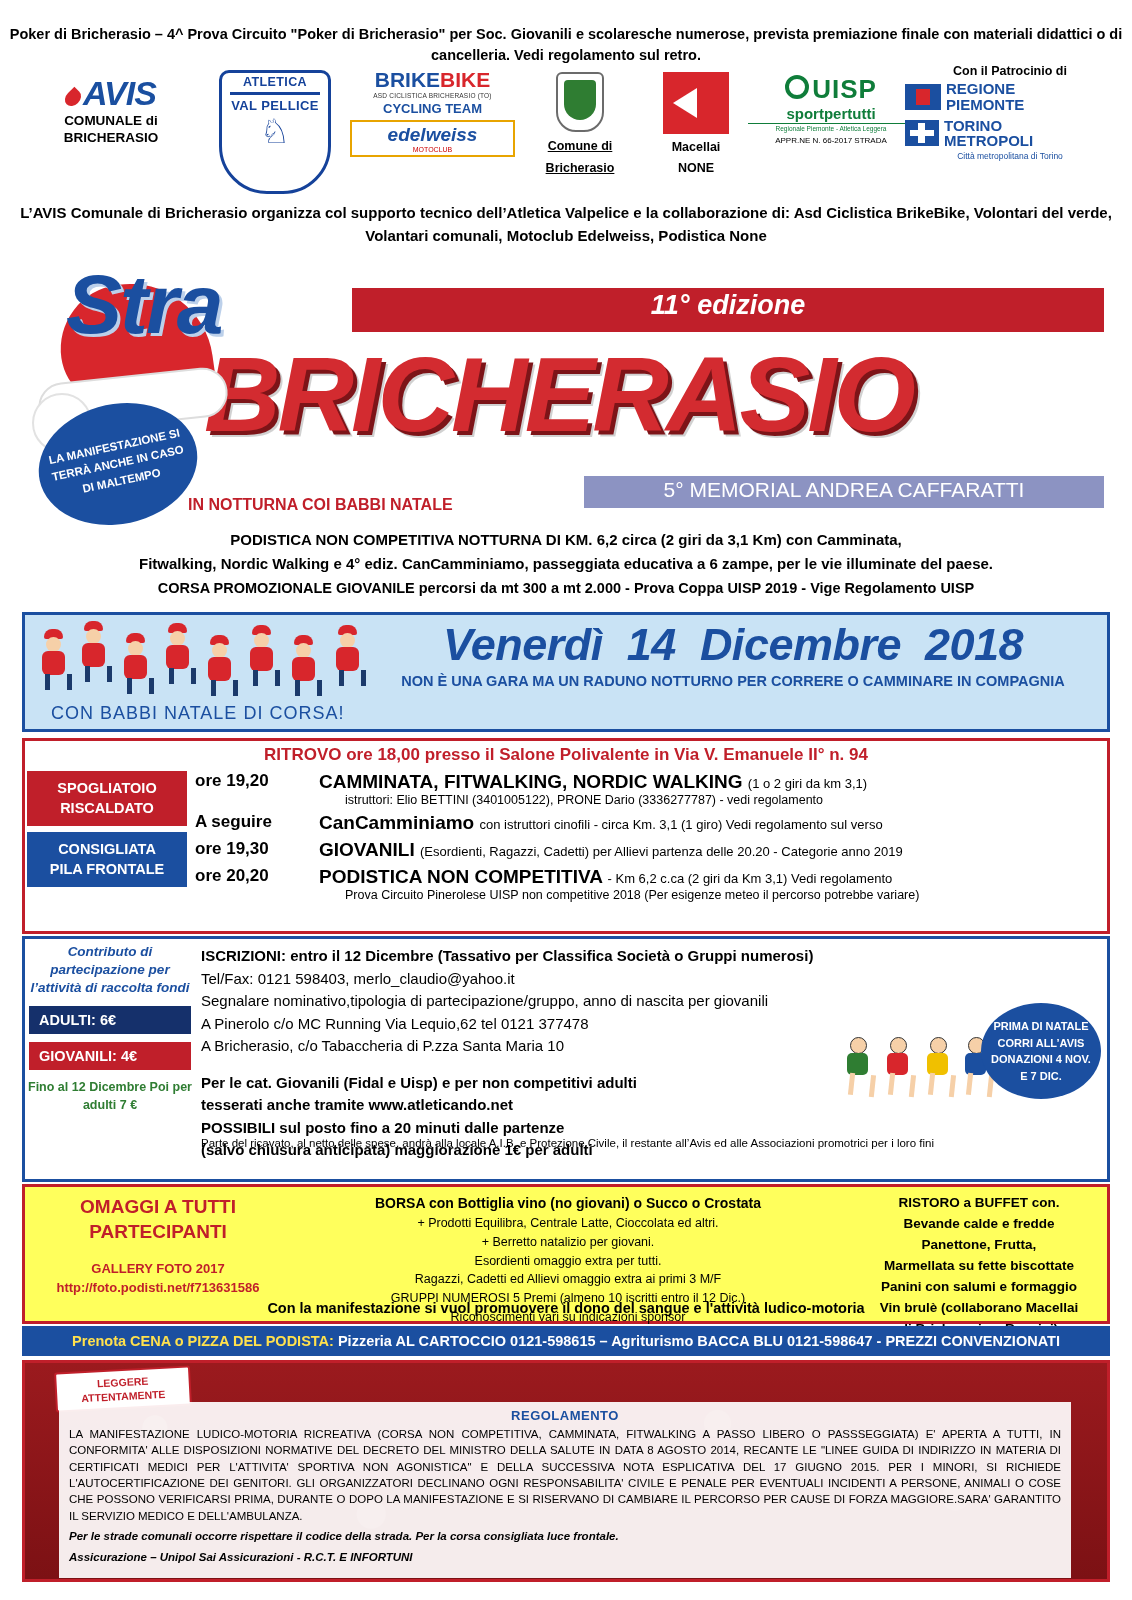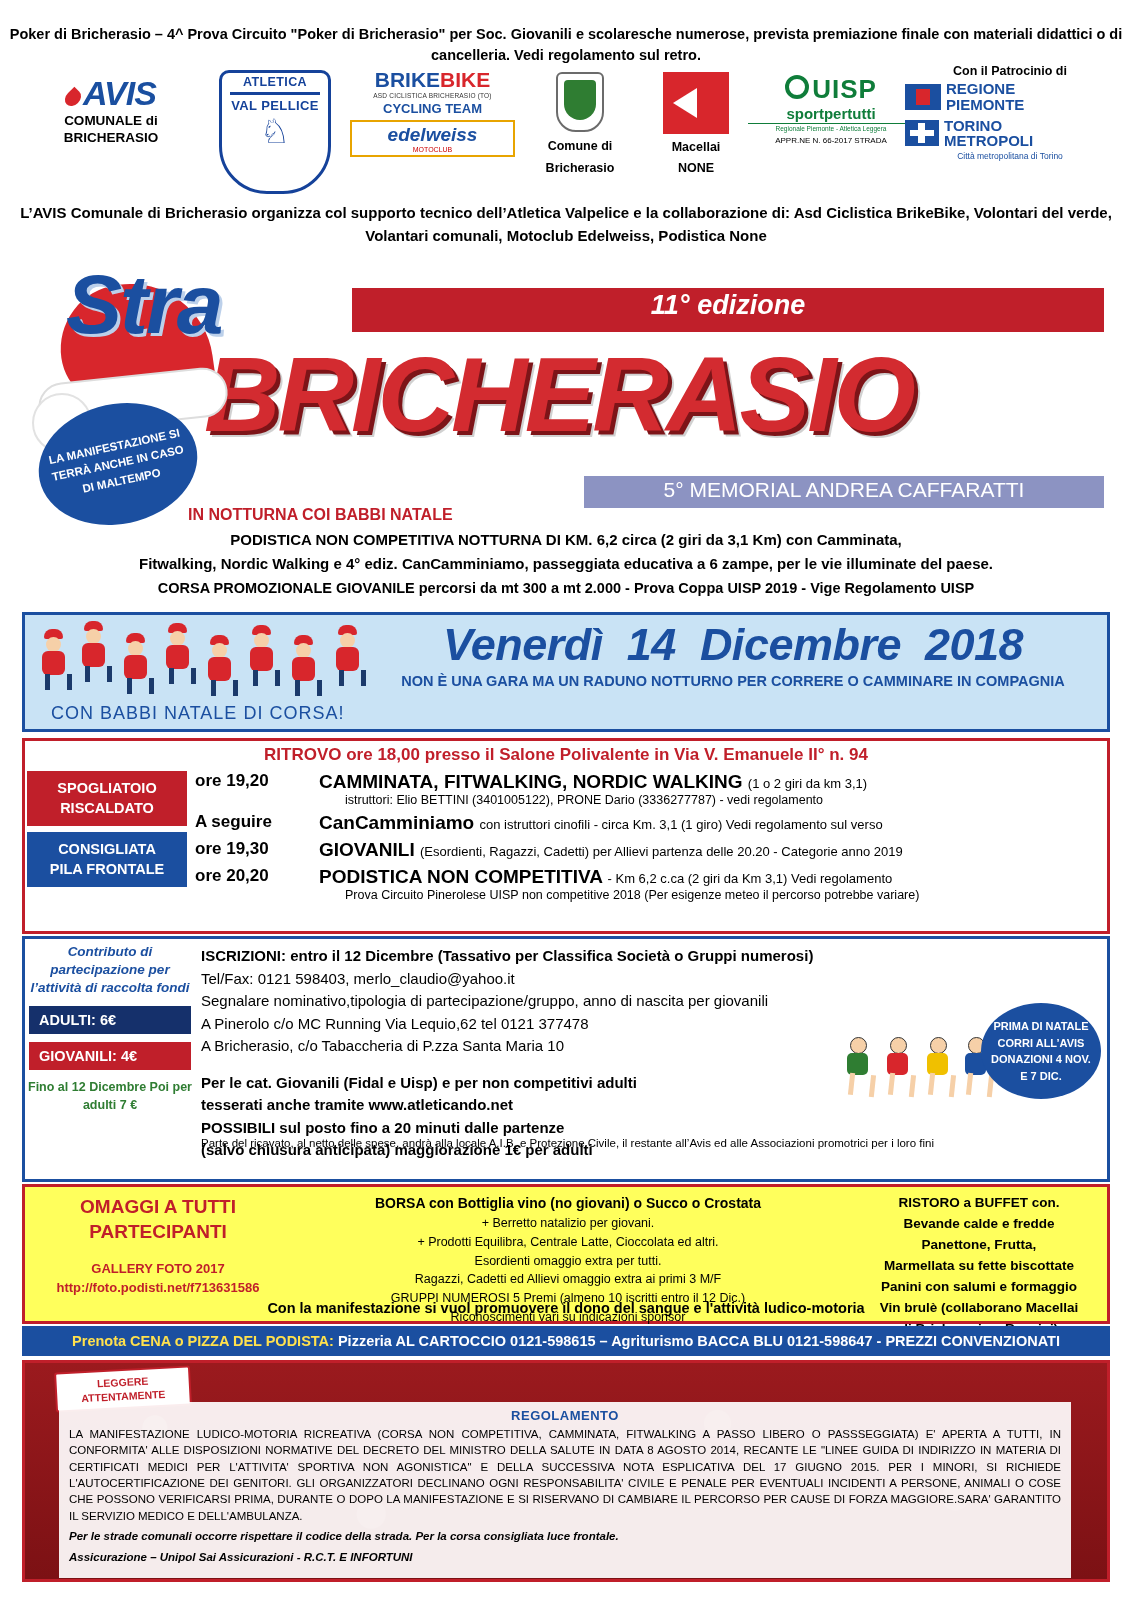--- a/index.html
+++ b/index.html
@@ -30,21 +30,21 @@
   .bike .bb i{color:#d8262c;font-style:normal;}
   .bike .bsub{font-size:6.5px;color:#333;letter-spacing:.2px;}
   .bike .ct{font-size:13px;font-weight:bold;color:#1b4fa0;margin-top:2px;}
   .edel{margin-top:4px;border:2px solid #e8a400;background:#fff;padding:2px 4px;}
   .edel .eg{font-size:19px;font-weight:bold;font-style:italic;color:#1b4fa0;}
   .edel .es{font-size:7px;color:#c00;}
 
   .comune{left:520px;top:4px;width:120px;}
   .crest{width:44px;height:56px;margin:0 auto;background:#fff;border:2px solid #6b6b6b;border-radius:6px 6px 20px 20px;position:relative;}
   .crest:before{content:"";position:absolute;left:6px;top:6px;right:6px;bottom:10px;background:#2f7d32;border-radius:4px 4px 16px 16px;}
-  .comune .cl{font-size:12.5px;font-weight:bold;margin-top:6px;line-height:1.3;}
+  .comune .cl{font-size:12.5px;font-weight:bold;margin-top:6px;line-height:1.3;text-decoration:underline;}
 
   .none{left:646px;top:4px;width:100px;}
   .none-flag{width:66px;height:62px;margin:0 auto;background:#d8262c;position:relative;}
   .none-flag:after{content:"";position:absolute;left:10px;top:16px;width:0;height:0;border-top:15px solid transparent;border-bottom:15px solid transparent;border-right:24px solid #fff;}
   .none .nl{font-size:12.5px;font-weight:bold;margin-top:5px;line-height:1.3;}
 
   .uisp{left:748px;top:6px;width:166px;}
   .uisp .u1{font-size:26px;font-weight:bold;color:#0f7d3a;letter-spacing:1px;}
   .uisp .u1 .ring{display:inline-block;width:16px;height:16px;border:4px solid #0f7d3a;border-radius:50%;vertical-align:-1px;margin-right:3px;}
   .uisp .u2{font-size:15px;font-weight:bold;color:#0f7d3a;}
@@ -73,21 +73,21 @@
   .santa-hat{position:absolute;left:10px;top:5px;width:210px;height:175px;z-index:4;}
   .hat-body{position:absolute;left:22px;top:0;width:150px;height:120px;background:#d8262c;border-radius:70px 90px 10px 60px;transform:rotate(-8deg);}
   .hat-brim{position:absolute;left:0px;top:92px;width:186px;height:46px;background:#fff;border:2px solid #ddd;border-radius:26px;transform:rotate(-6deg);}
   .hat-ball{position:absolute;left:-6px;top:110px;width:56px;height:56px;background:#fff;border:2px solid #e2e2e2;border-radius:50%;}
   .badge{position:absolute;left:38px;top:404px;width:160px;height:120px;background:#1b4fa0;border-radius:50%;transform:rotate(-12deg);color:#fff;font-size:11.5px;font-weight:bold;line-height:1.5;display:flex;align-items:center;justify-content:center;text-align:center;padding:0 10px;box-sizing:border-box;z-index:6;}
   .redbar{position:absolute;left:324px;top:10px;width:752px;height:44px;background:#c01f2a;}
   .edizione{position:absolute;left:324px;top:12px;width:752px;text-align:center;font-size:27px;font-weight:bold;font-style:italic;color:#fff;}
   .bricherasio{position:absolute;left:176px;top:56px;font-size:106px;font-weight:bold;font-style:italic;color:#d32b30;letter-spacing:-3px;text-shadow:4px 4px 0 #7d1418, 6px 6px 0 rgba(0,0,0,.18);white-space:nowrap;}
   .memorial-bar{position:absolute;left:556px;top:198px;width:520px;height:32px;background:#8c93c2;}
   .memorial{position:absolute;left:556px;top:200px;width:520px;text-align:center;font-size:21px;color:#fff;}
-  .notturna{position:absolute;left:160px;top:228px;font-size:16px;font-weight:bold;color:#c01f2a;}
+  .notturna{position:absolute;left:160px;top:218px;font-size:16px;font-weight:bold;color:#c01f2a;}
 
   
   .desc{position:absolute;left:0;top:528px;width:1132px;text-align:center;font-size:15px;font-weight:bold;line-height:1.6;}
   .desc2{position:absolute;left:0;top:580px;width:1132px;text-align:center;font-size:14.5px;font-weight:bold;}
 
   
   .dateband{position:absolute;left:22px;top:612px;width:1088px;height:120px;background:#c9e3f5;border:3px solid #1b4fa0;box-sizing:border-box;}
   .santas{position:absolute;left:8px;top:4px;width:360px;height:82px;}
   .santa{position:absolute;width:30px;height:62px;}
   .santa .head{position:absolute;left:7px;top:8px;width:15px;height:15px;background:#f6d0a8;border-radius:50%;}
@@ -412,22 +412,22 @@
   <div class="gifts">
     <div class="g-left">
       <div class="gt">OMAGGI A TUTTI PARTECIPANTI</div>
       <div class="gg">
         <div>GALLERY FOTO 2017</div>
         <div>http://foto.podisti.net/f713631586</div>
       </div>
     </div>
     <div class="g-mid">
       <div class="m1">BORSA con Bottiglia vino (no giovani) o Succo o Crostata</div>
+      <div>+ Prodotti Equilibra, Centrale Latte, Cioccolata ed altri.</div>
       <div>+ Berretto natalizio per giovani.</div>
-      <div>+ Prodotti Equilibra, Centrale Latte, Cioccolata ed altri.</div>
       <div>Esordienti omaggio extra per tutti.</div>
       <div>Ragazzi, Cadetti ed Allievi omaggio extra ai primi 3 M/F</div>
       <div>GRUPPI NUMEROSI 5 Premi (almeno 10 iscritti entro il 12 Dic.)</div>
       <div>Riconoscimenti vari su indicazioni sponsor</div>
     </div>
     <div class="g-right">
       <div>RISTORO a BUFFET con.</div>
       <div>Bevande calde e fredde</div>
       <div>Panettone, Frutta,</div>
       <div>Marmellata su fette biscottate</div>

